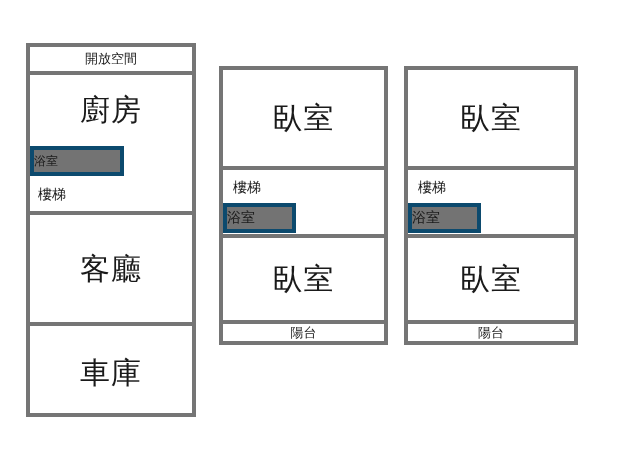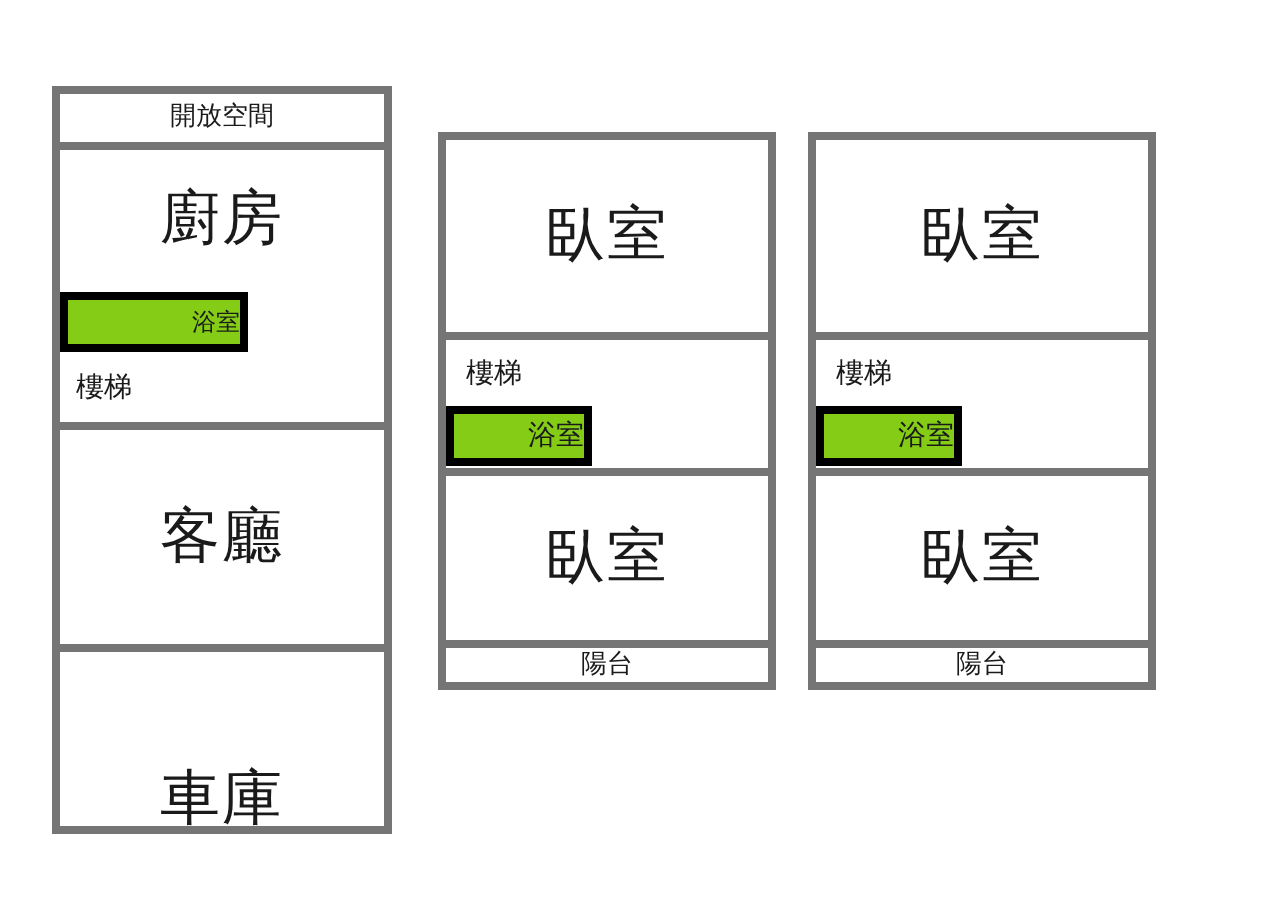--- a/index.html
+++ b/index.html
@@ -47,25 +47,25 @@
   .wall-h {
     position: absolute;
     background: #757575;
     height: 4px;
   }
 
   
   .subbox {
     position: absolute;
     box-sizing: border-box;
-    border: 4px solid #000000;
-    background: #84cc16;
+    border: 4px solid #0c4a6e;
+    background: #737373;
     display: flex;
     align-items: center;
-    justify-content: flex-end;
+    justify-content: flex-start;
     white-space: nowrap;
   }
 
   
   .t-lg   { font-size: 30px; letter-spacing: 1px; font-family: Liberation Serif, serif; }
   .t-md   { font-size: 14px; }
   .t-sm   { font-size: 13px; }
   .t-xs   { font-size: 12px; }
 </style>
 </head>
@@ -93,21 +93,21 @@
     </div>
 
     <div class="wall-h" style="left:0px; top:164px; width:162px;"></div>
 
     <div class="room t-lg" style="left:0px; top:168px; width:162px; height:107px;border-radius:15px;">
       <span>客廳</span>
     </div>
 
     <div class="wall-h" style="left:0px; top:275px; width:162px;"></div>
 
-    <div class="room t-lg" style="left:0px; top:279px; width:162px; height:93px;margin-top:27px;">
+    <div class="room t-lg" style="left:0px; top:279px; width:162px; height:93px;">
       <span>車庫</span>
     </div>
   </div>
 
   <div class="unit" style="left:219px; top:66px; width:169px; height:279px;">
 
     <div class="room t-lg" style="left:0px; top:0px; width:161px; height:96px;">
       <span>臥室</span>
     </div>
     <div class="wall-h" style="left:0px; top:96px; width:161px;"></div>

